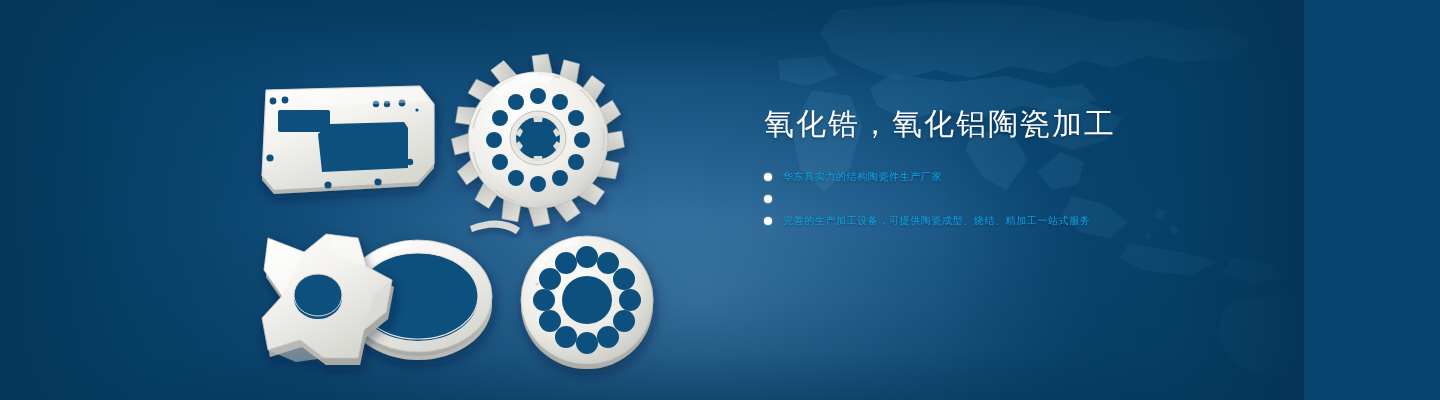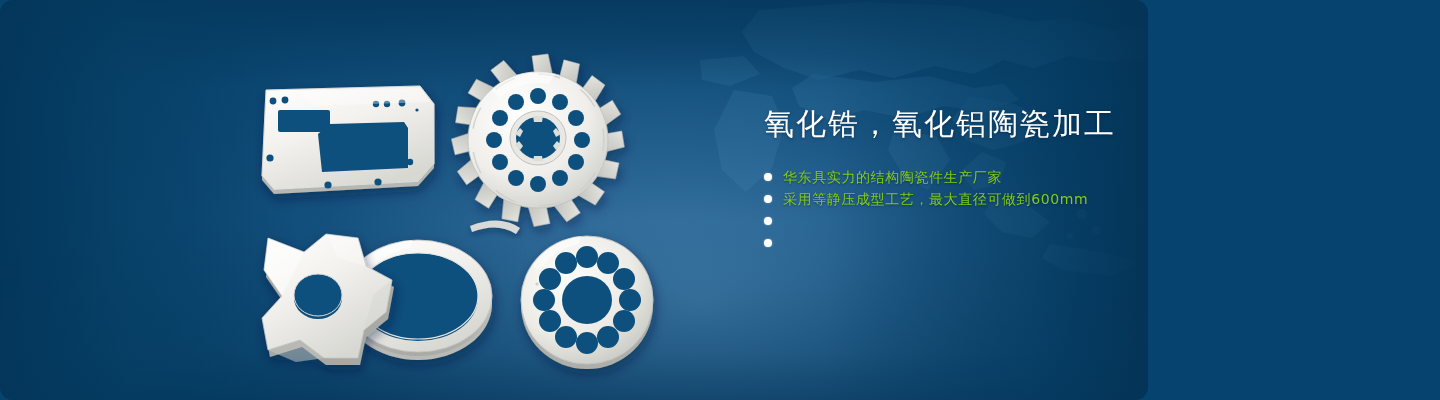--- a/index.html
+++ b/index.html
@@ -3,25 +3,24 @@
 <meta charset="utf-8">
 <title>Ceramic Banner</title>
 <style>
   * { margin:0; padding:0; box-sizing:border-box; }
   html,body { background:#06446f; }
   body {
     font-family: "DejaVu Sans", "Liberation Sans", sans-serif;
   }
   .banner {
     position:relative;
-    width:1148px;
+    width:1304px;
     height:400px;
     overflow:hidden;
     background:#06446f;
-    border-radius:13px;
   }
   
   .bg-base {
     position:absolute; inset:0;
     background:#074570;
   }
   .bg-glow {
     position:absolute; inset:0;
     background:
       radial-gradient(ellipse 640px 420px at 700px 300px, rgba(92,150,196,0.62) 0%, rgba(70,128,176,0.40) 32%, rgba(30,86,135,0.14) 62%, rgba(7,69,112,0) 82%),
@@ -77,23 +76,23 @@
   }
   .dot {
     width:8px; height:8px;
     border-radius:50%;
     background:#ffffff;
     flex:0 0 8px;
     margin-right:11px;
     box-shadow:0 0 2px rgba(255,255,255,0.55);
   }
   .bullet-text {
-    font-size:14px;
+    font-size:10px;
     line-height:22px;
-    color:#84cc16;
+    color:#0ea5e9;
     letter-spacing:0.6px;
     white-space:nowrap;
     text-shadow:0 1px 2px rgba(0,28,55,0.5);
   }
 </style>
 </head>
 <body>
 
 <div class="banner">
 
@@ -320,29 +319,26 @@
 
     <div class="headline">氧化锆，氧化铝陶瓷加工</div>
 
     <ul class="bullets">
 
       <li class="bullet">
         <span class="dot"></span>
         <span class="bullet-text">华东具实力的结构陶瓷件生产厂家</span>
       </li>
 
-      <li class="bullet">
-        <span class="dot"></span>
-        <span class="bullet-text">采用等静压成型工艺，最大直径可做到600mm</span>
-      </li>
 
       <li class="bullet">
         <span class="dot"></span>
       </li>
 
       <li class="bullet">
         <span class="dot"></span>
+        <span class="bullet-text">完善的生产加工设备，可提供陶瓷成型、烧结、精加工一站式服务</span>
       </li>
 
     </ul>
   </div>
 
 </div>
 
 </body></html>

